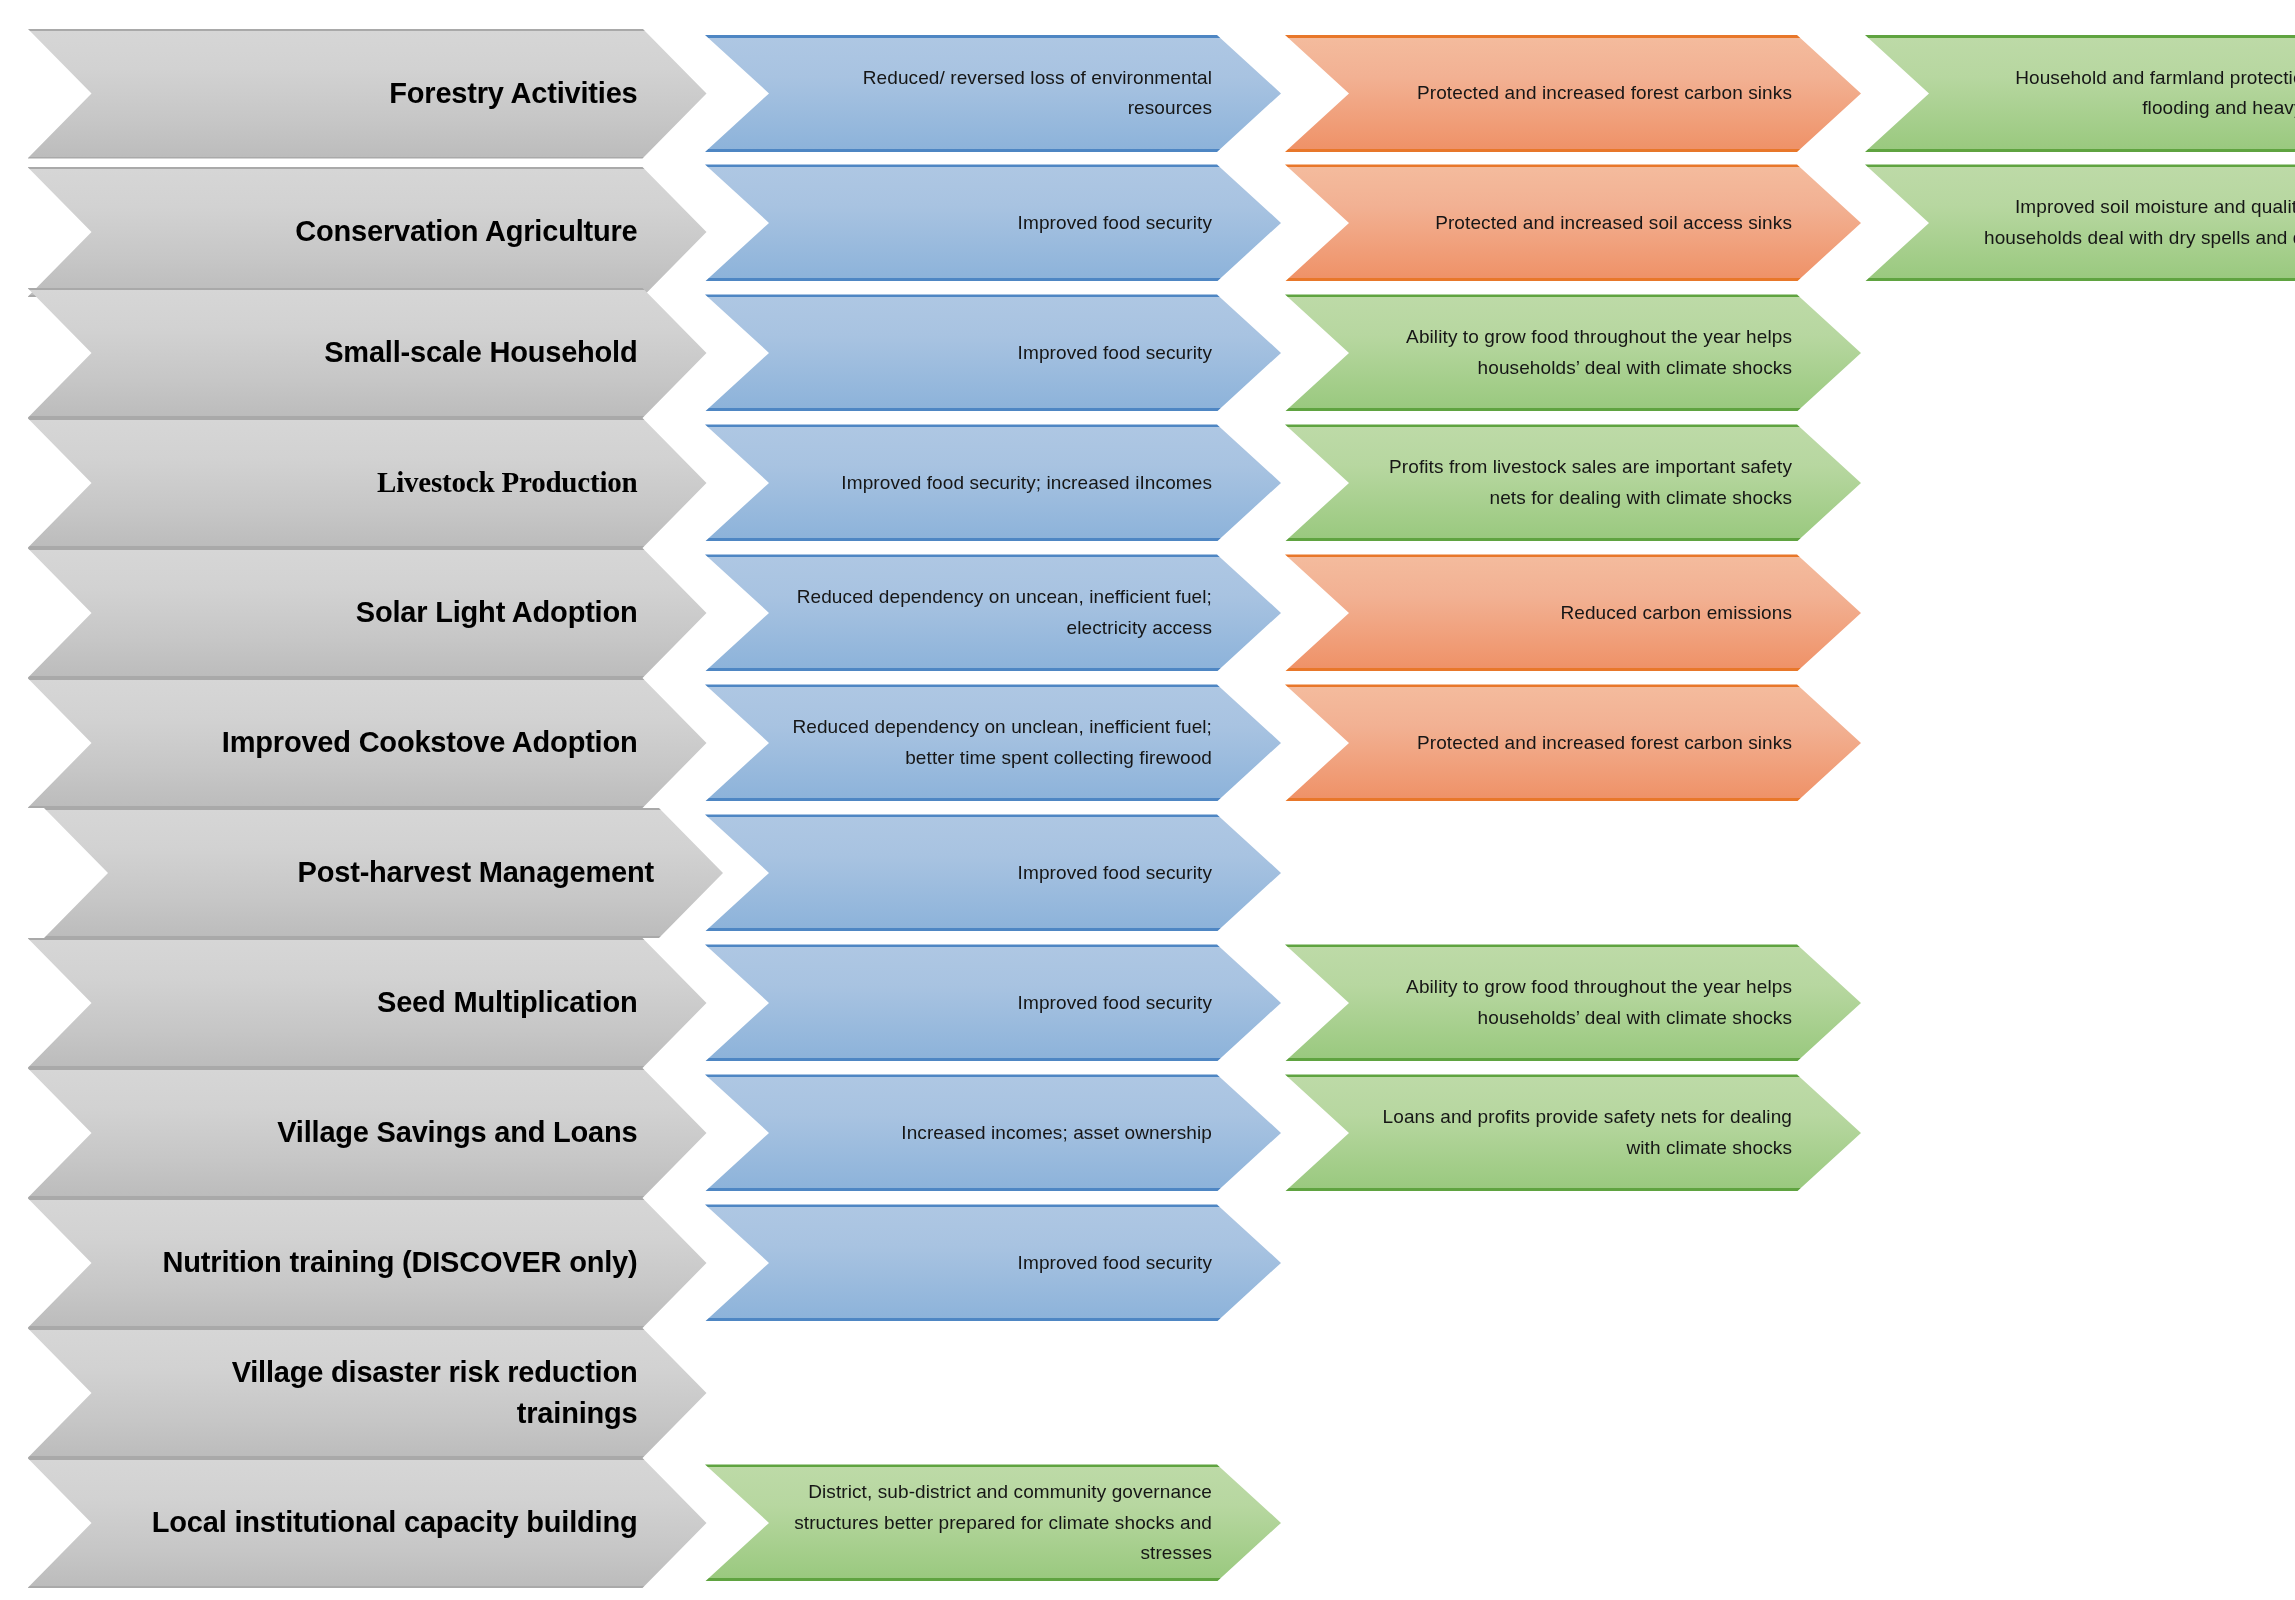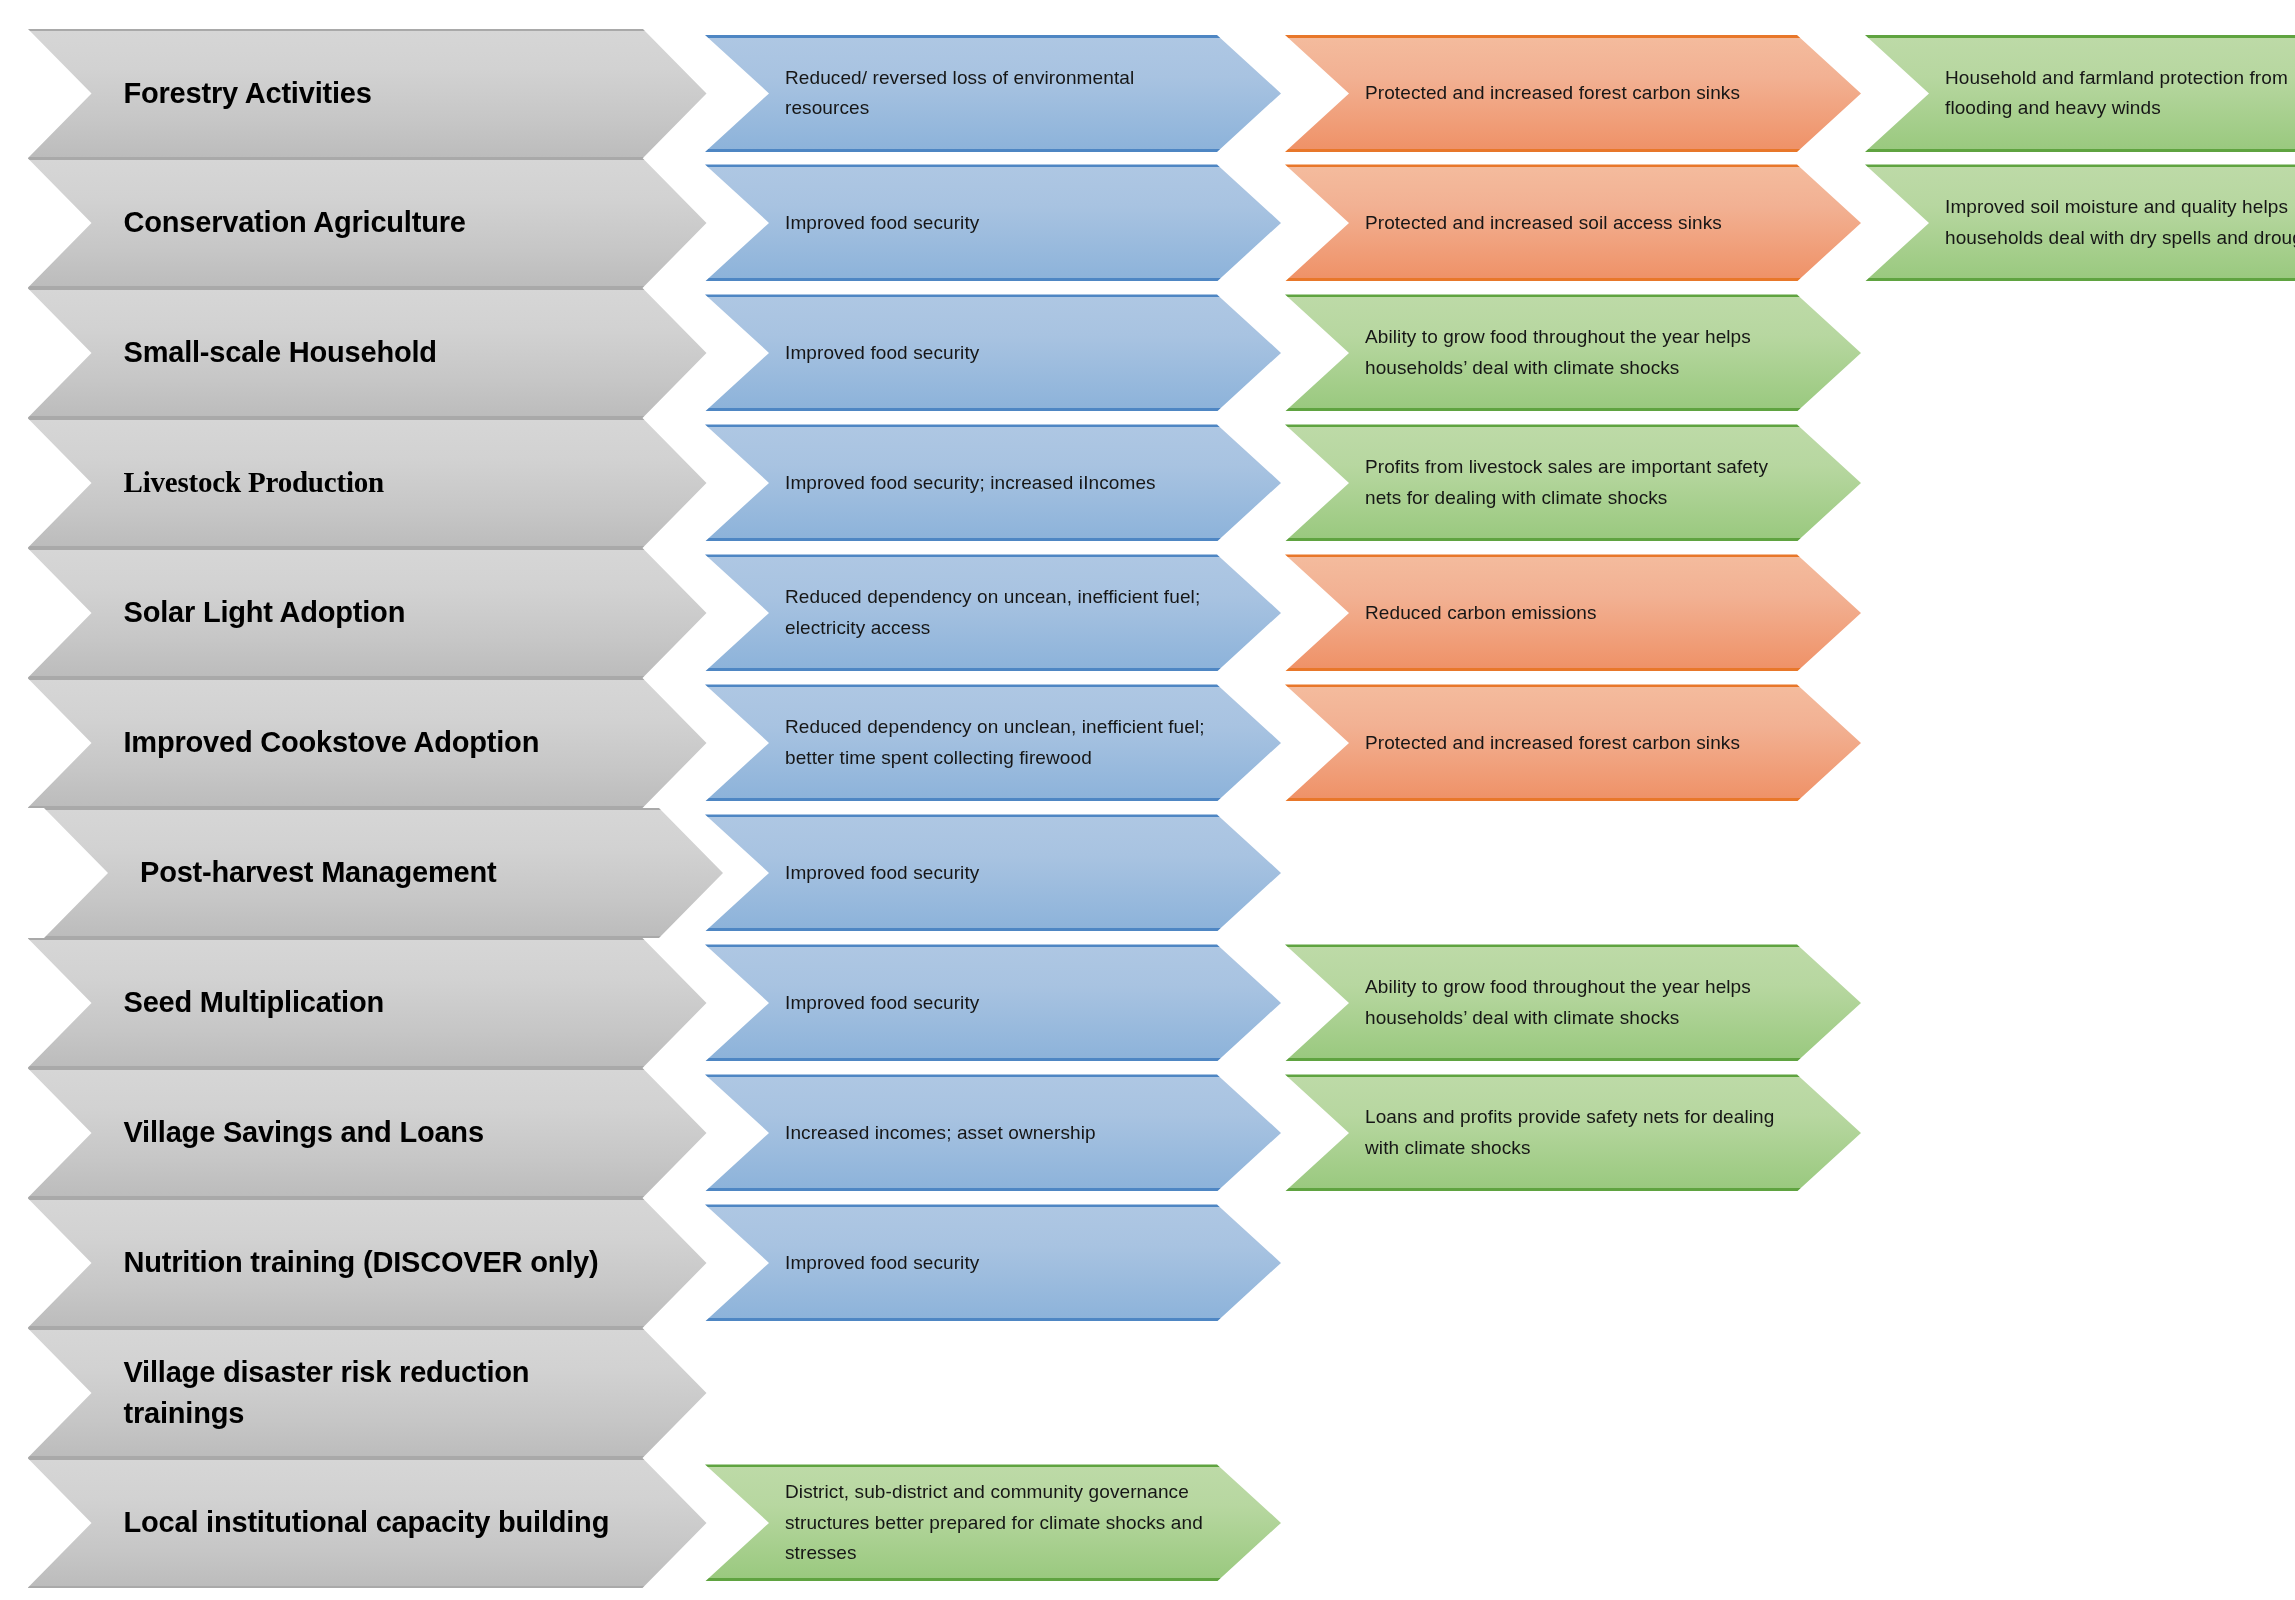--- a/index.html
+++ b/index.html
@@ -11,21 +11,21 @@
   #diagram{position:absolute;left:0;top:0;width:2427px;height:1600px;}
 
   
   .row{position:absolute;left:0;width:2427px;}
 
   
   .chev{
     position:absolute;
     box-sizing:border-box;
     display:flex;align-items:center;justify-content:center;
-    text-align:left;
+    text-align:right;
     -webkit-clip-path:polygon(0 0, calc(100% - 64px) 0, 100% 50%, calc(100% - 64px) 100%, 0 100%, 64px 50%);
     clip-path:polygon(0 0, calc(100% - 64px) 0, 100% 50%, calc(100% - 64px) 100%, 0 100%, 64px 50%);
   }
   .chev .txt{
     display:block;
     padding:0 69px 0 80px;
     line-height:1.42;
     width:100%;
     box-sizing:border-box;
   }
@@ -76,21 +76,21 @@
         <span class="txt">Reduced/ reversed loss of environmental resources</span>
       </div>
       <div class="chev orange" style="left: 1285px; top: 6.4px; width: 576px; height: 117px;">
         <span class="txt">Protected and increased forest carbon sinks</span>
       </div>
       <div class="chev green" style="left: 1865px; top: 6.4px; width: 562px; height: 117px;">
         <span class="txt">Household and farmland protection from flooding and heavy winds</span>
       </div>
     </div>
     <div class="row" style="top: 158px; height: 130px;">
-      <div class="chev grey" style="left: 27.5px; top: 0px; width: 679px; height: 130px;">
+      <div class="chev grey" style="left: 27.5px; top: 9px; width: 679px; height: 130px;">
         <span class="txt">Conservation Agriculture</span>
       </div>
       <div class="chev blue" style="left: 705px; top: 6.4px; width: 576px; height: 117px;">
         <span class="txt">Improved food security</span>
       </div>
       <div class="chev orange" style="left: 1285px; top: 6.4px; width: 576px; height: 117px;">
         <span class="txt">Protected and increased soil access sinks</span>
       </div>
       <div class="chev green" style="left: 1865px; top: 6.4px; width: 562px; height: 117px;">
         <span class="txt">Improved soil moisture and quality helps households deal with dry spells and drought</span>

